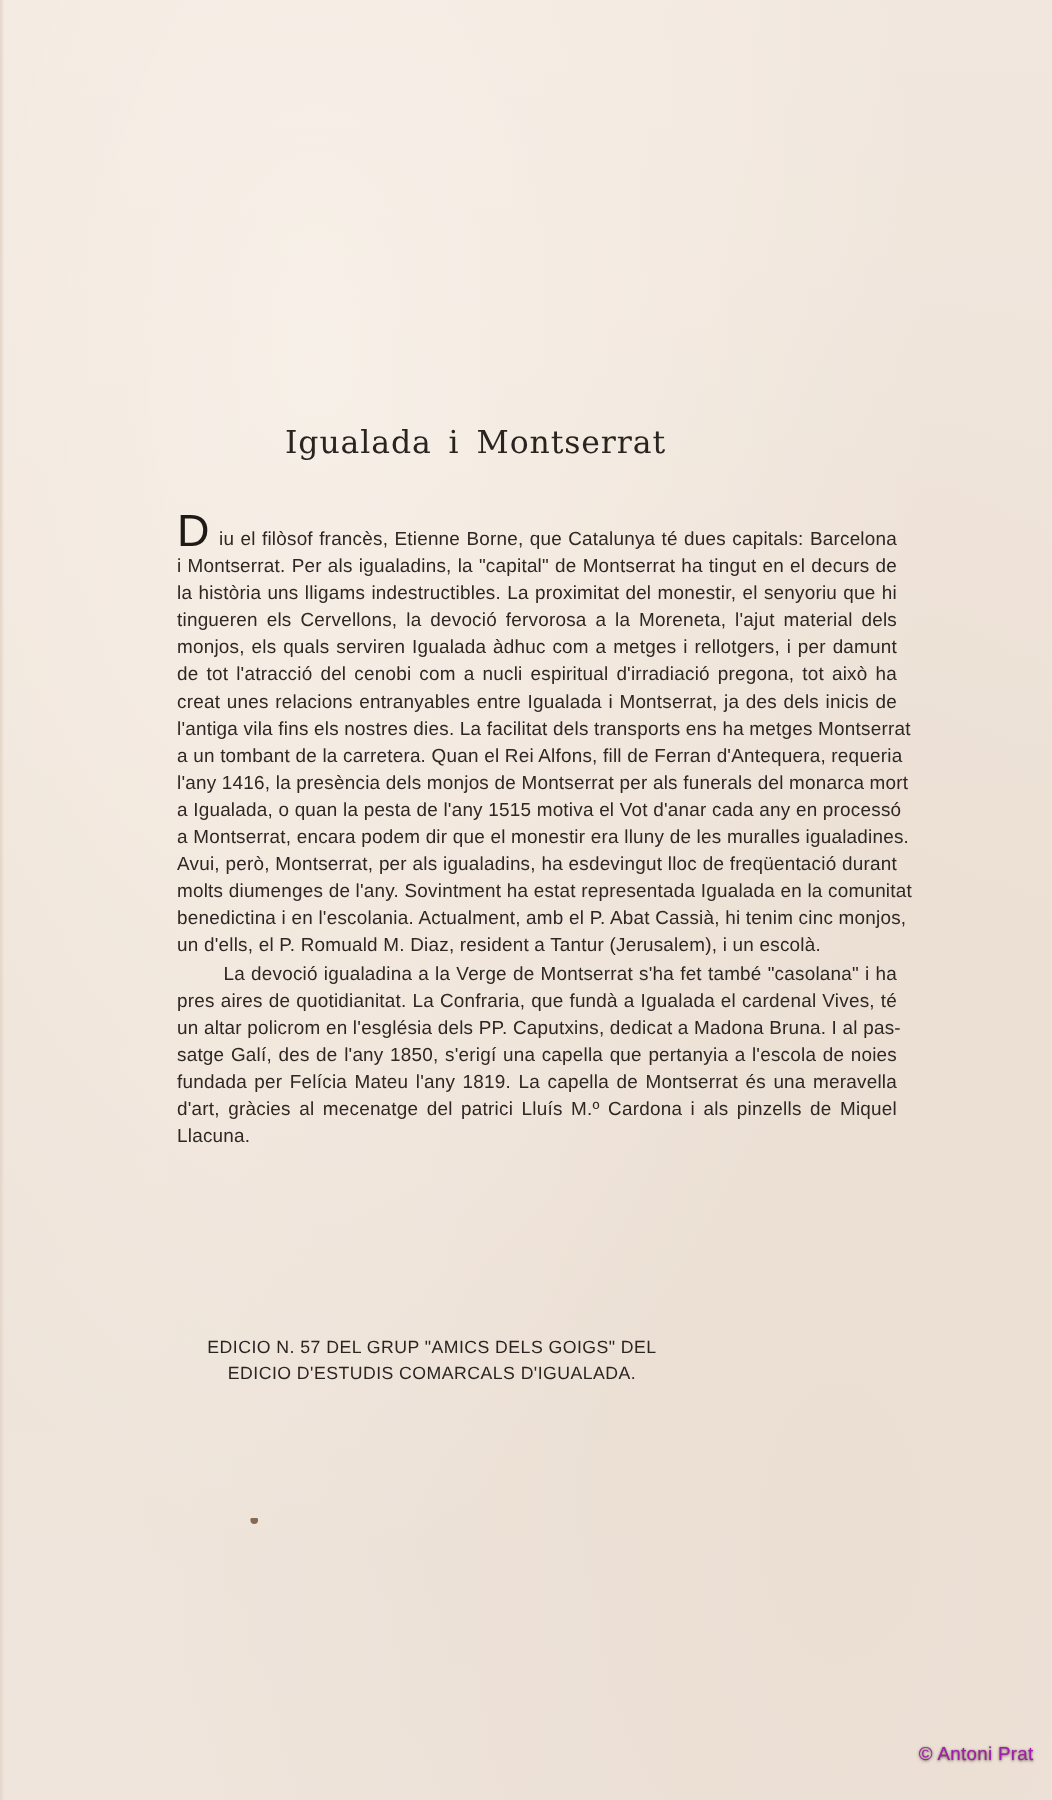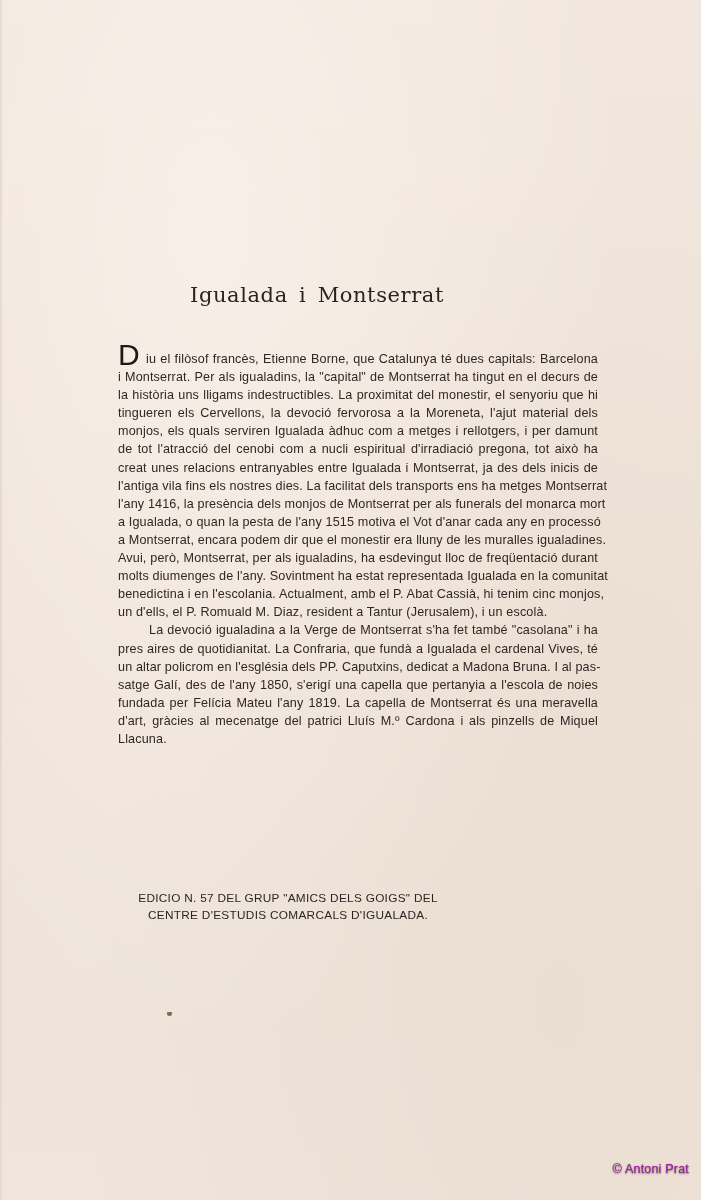--- a/index.html
+++ b/index.html
@@ -134,20 +134,21 @@
       <span class="drop-cap">D</span>
       <span class="rest">iu el filòsof francès, Etienne Borne, que Catalunya té dues capitals: Barcelona</span>
     </div>
     <span class="line">i Montserrat. Per als igualadins, la "capital" de Montserrat ha tingut en el decurs de</span>
     <span class="line">la història uns lligams indestructibles. La proximitat del monestir, el senyoriu que hi</span>
     <span class="line">tingueren els Cervellons, la devoció fervorosa a la Moreneta, l'ajut material dels</span>
     <span class="line">monjos, els quals serviren Igualada àdhuc com a metges i rellotgers, i per damunt</span>
     <span class="line">de tot l'atracció del cenobi com a nucli espiritual d'irradiació pregona, tot això ha</span>
     <span class="line">creat unes relacions entranyables entre Igualada i Montserrat, ja des dels inicis de</span>
     <span class="line">l'antiga vila fins els nostres dies. La facilitat dels transports ens ha metges Montserrat</span>
+    <span class="line">a un tombant de la carretera. Quan el Rei Alfons, fill de Ferran d'Antequera, requeria</span>
     <span class="line">l'any 1416, la presència dels monjos de Montserrat per als funerals del monarca mort</span>
     <span class="line">a Igualada, o quan la pesta de l'any 1515 motiva el Vot d'anar cada any en processó</span>
     <span class="line">a Montserrat, encara podem dir que el monestir era lluny de les muralles igualadines.</span>
     <span class="line">Avui, però, Montserrat, per als igualadins, ha esdevingut lloc de freqüentació durant</span>
     <span class="line">molts diumenges de l'any. Sovintment ha estat representada Igualada en la comunitat</span>
     <span class="line">benedictina i en l'escolania. Actualment, amb el P. Abat Cassià, hi tenim cinc monjos,</span>
     <span class="line last">un d'ells, el P. Romuald M. Diaz, resident a Tantur (Jerusalem), i un escolà.</span>
   </div>
   <div class="paragraph">
     <span class="line indent">La devoció igualadina a la Verge de Montserrat s'ha fet també "casolana" i ha</span>
@@ -155,18 +156,18 @@
     <span class="line">un altar policrom en l'església dels PP. Caputxins, dedicat a Madona Bruna. I al pas-</span>
     <span class="line">satge Galí, des de l'any 1850, s'erigí una capella que pertanyia a l'escola de noies</span>
     <span class="line">fundada per Felícia Mateu l'any 1819. La capella de Montserrat és una meravella</span>
     <span class="line">d'art, gràcies al mecenatge del patrici Lluís M.º Cardona i als pinzells de Miquel</span>
     <span class="line last">Llacuna.</span>
   </div>
 </div>
 
 <div class="colophon">
   <span>EDICIO N. 57 DEL GRUP "AMICS DELS GOIGS" DEL</span>
-  <span>CENTRE D'ESTUDIS COMARCALS D'IGUALADA.</span>
+  <span>EDICIO D'ESTUDIS COMARCALS D'IGUALADA.</span>
 </div>
 
 <div class="mark"></div>
 
 <div class="watermark">© Antoni Prat</div>
 
 </body></html>

